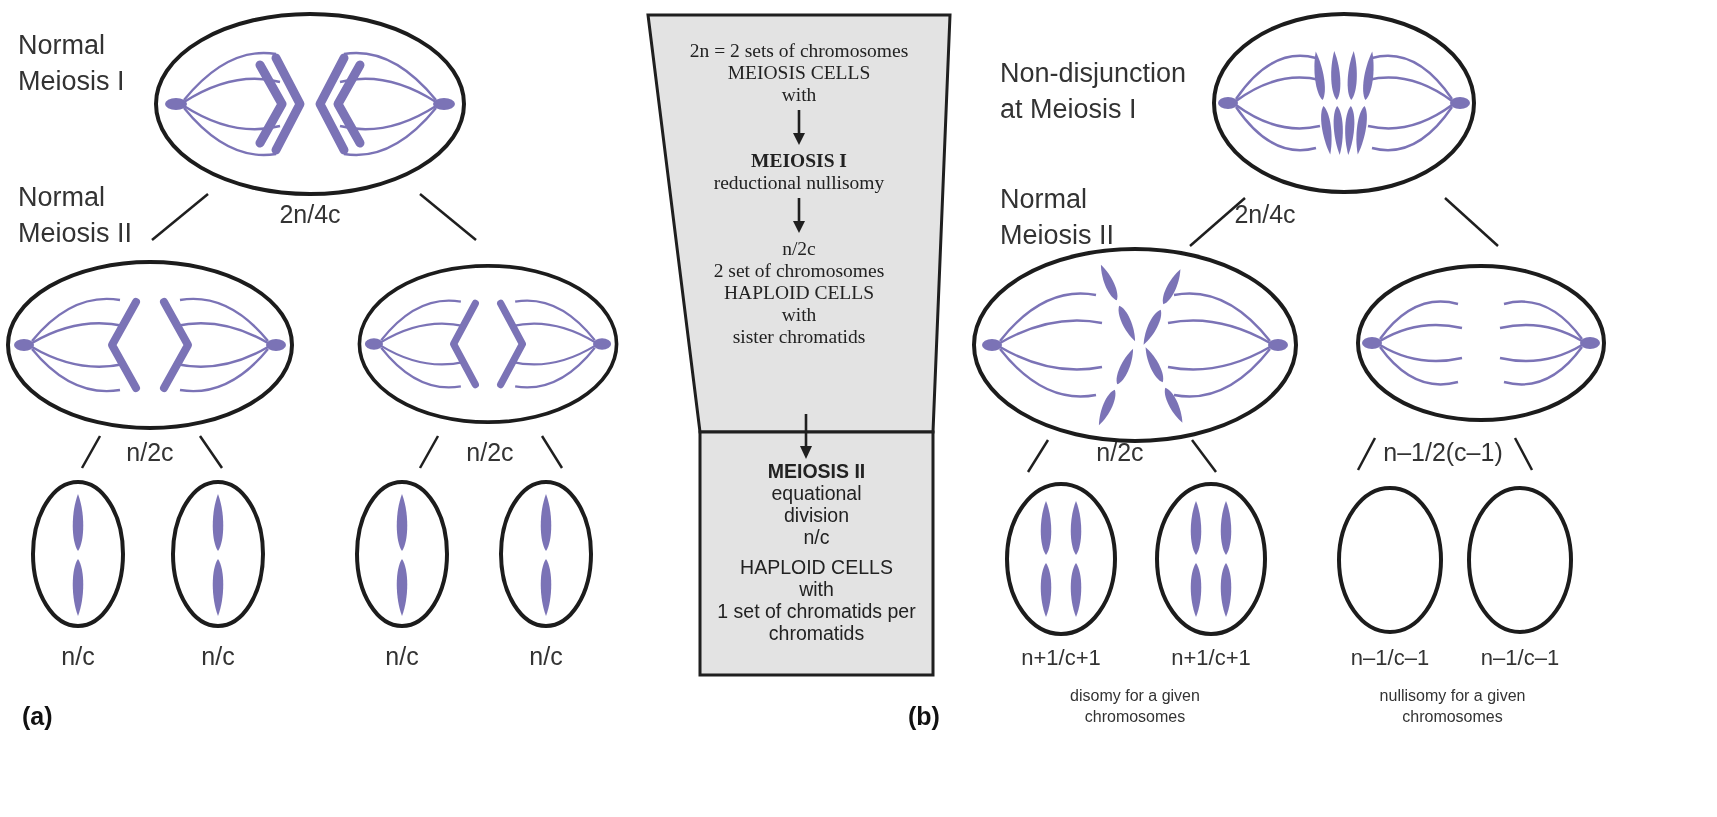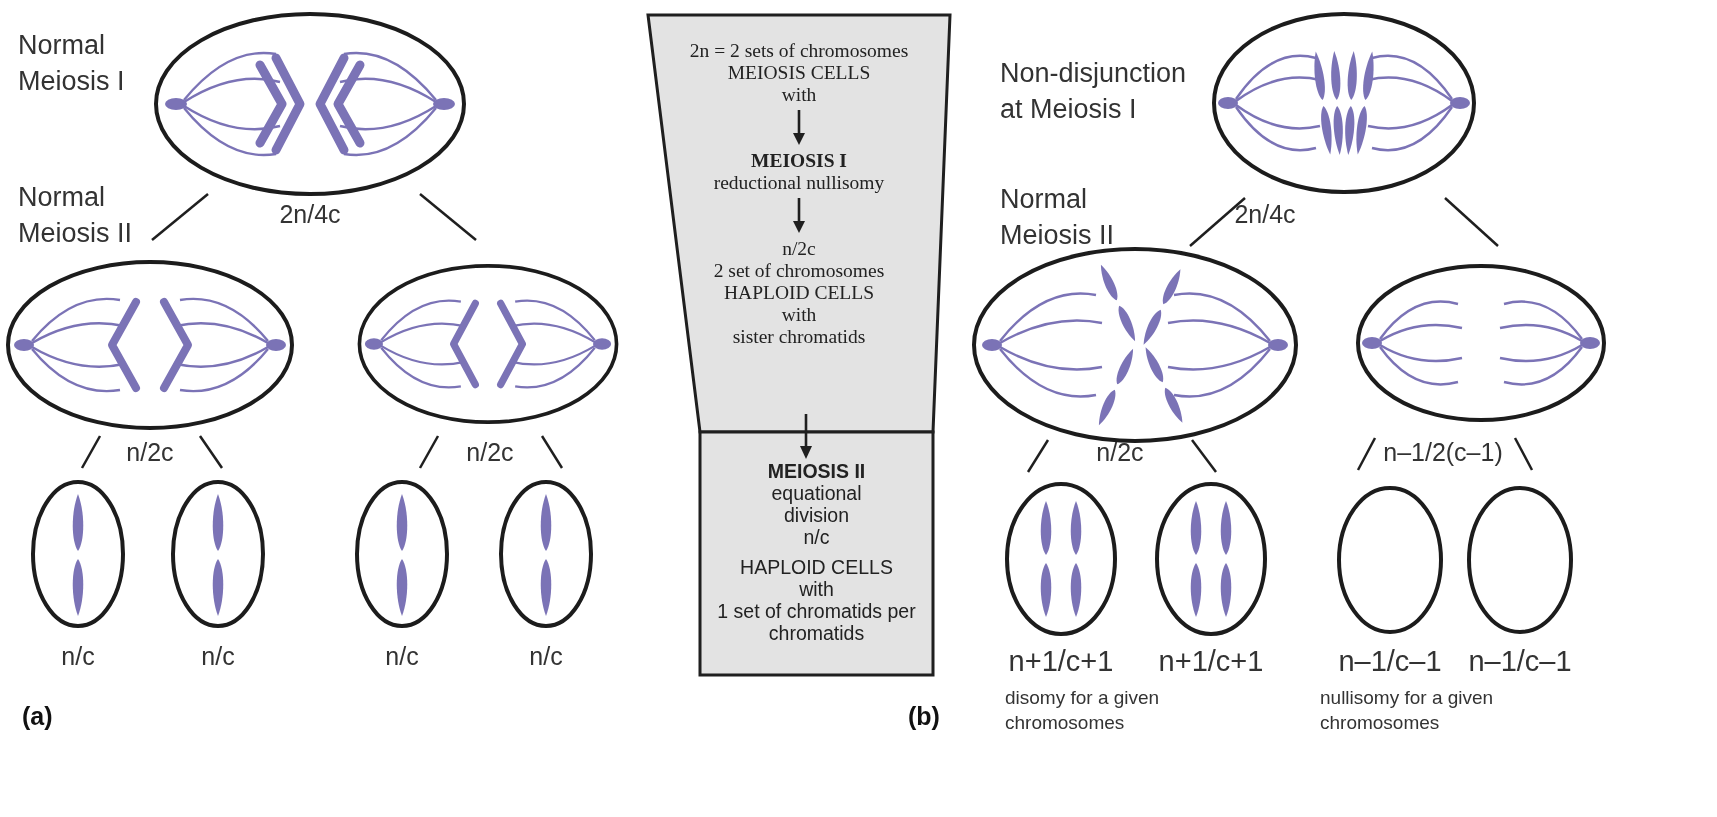--- a/index.html
+++ b/index.html
@@ -10,22 +10,22 @@
     --text:#333333;
   }
   html,body{margin:0;padding:0;background:#fff;}
   .canvas{
     position:relative;width:1717px;height:778px;background:#ffffff;overflow:hidden;
     font-family:"Liberation Sans", sans-serif;color:var(--text);
   }
   .abs{position:absolute;}
   .label{font-size:27px;line-height:1.32;color:var(--text);white-space:pre-line;}
   .caption{font-size:25px;color:var(--text);text-align:center;}
-  .caption-sm{font-size:29px;color:var(--text);text-align:center;}
-  .bottom-caption{font-size:19px;line-height:1.3;color:var(--text);text-align:left;white-space:pre-line;}
+  .caption-sm{font-size:22px;color:var(--text);text-align:center;}
+  .bottom-caption{font-size:16px;line-height:1.3;color:var(--text);text-align:center;white-space:pre-line;}
   .panel-tag{font-size:25px;font-weight:bold;color:#111;}
   .cell svg{display:block;width:100%;height:100%;}
   .membrane{fill:#ffffff;stroke:var(--outline);stroke-width:4;}
   .pole{fill:var(--chromosome);}
   .fiber{fill:none;stroke:var(--chromosome);stroke-width:2.4;}
   .chrom-line{fill:none;stroke:var(--chromosome);stroke-width:9;stroke-linecap:round;stroke-linejoin:round;}
   .chrom-line-thin{fill:none;stroke:var(--chromosome);stroke-width:8;stroke-linecap:round;stroke-linejoin:round;}
   .chrom-fill{fill:var(--chromosome);}
   .connector{stroke:#1f1f1f;stroke-width:2.5;}
   .funnel-shape{fill:var(--box_fill);stroke:var(--box_border);stroke-width:3;}

